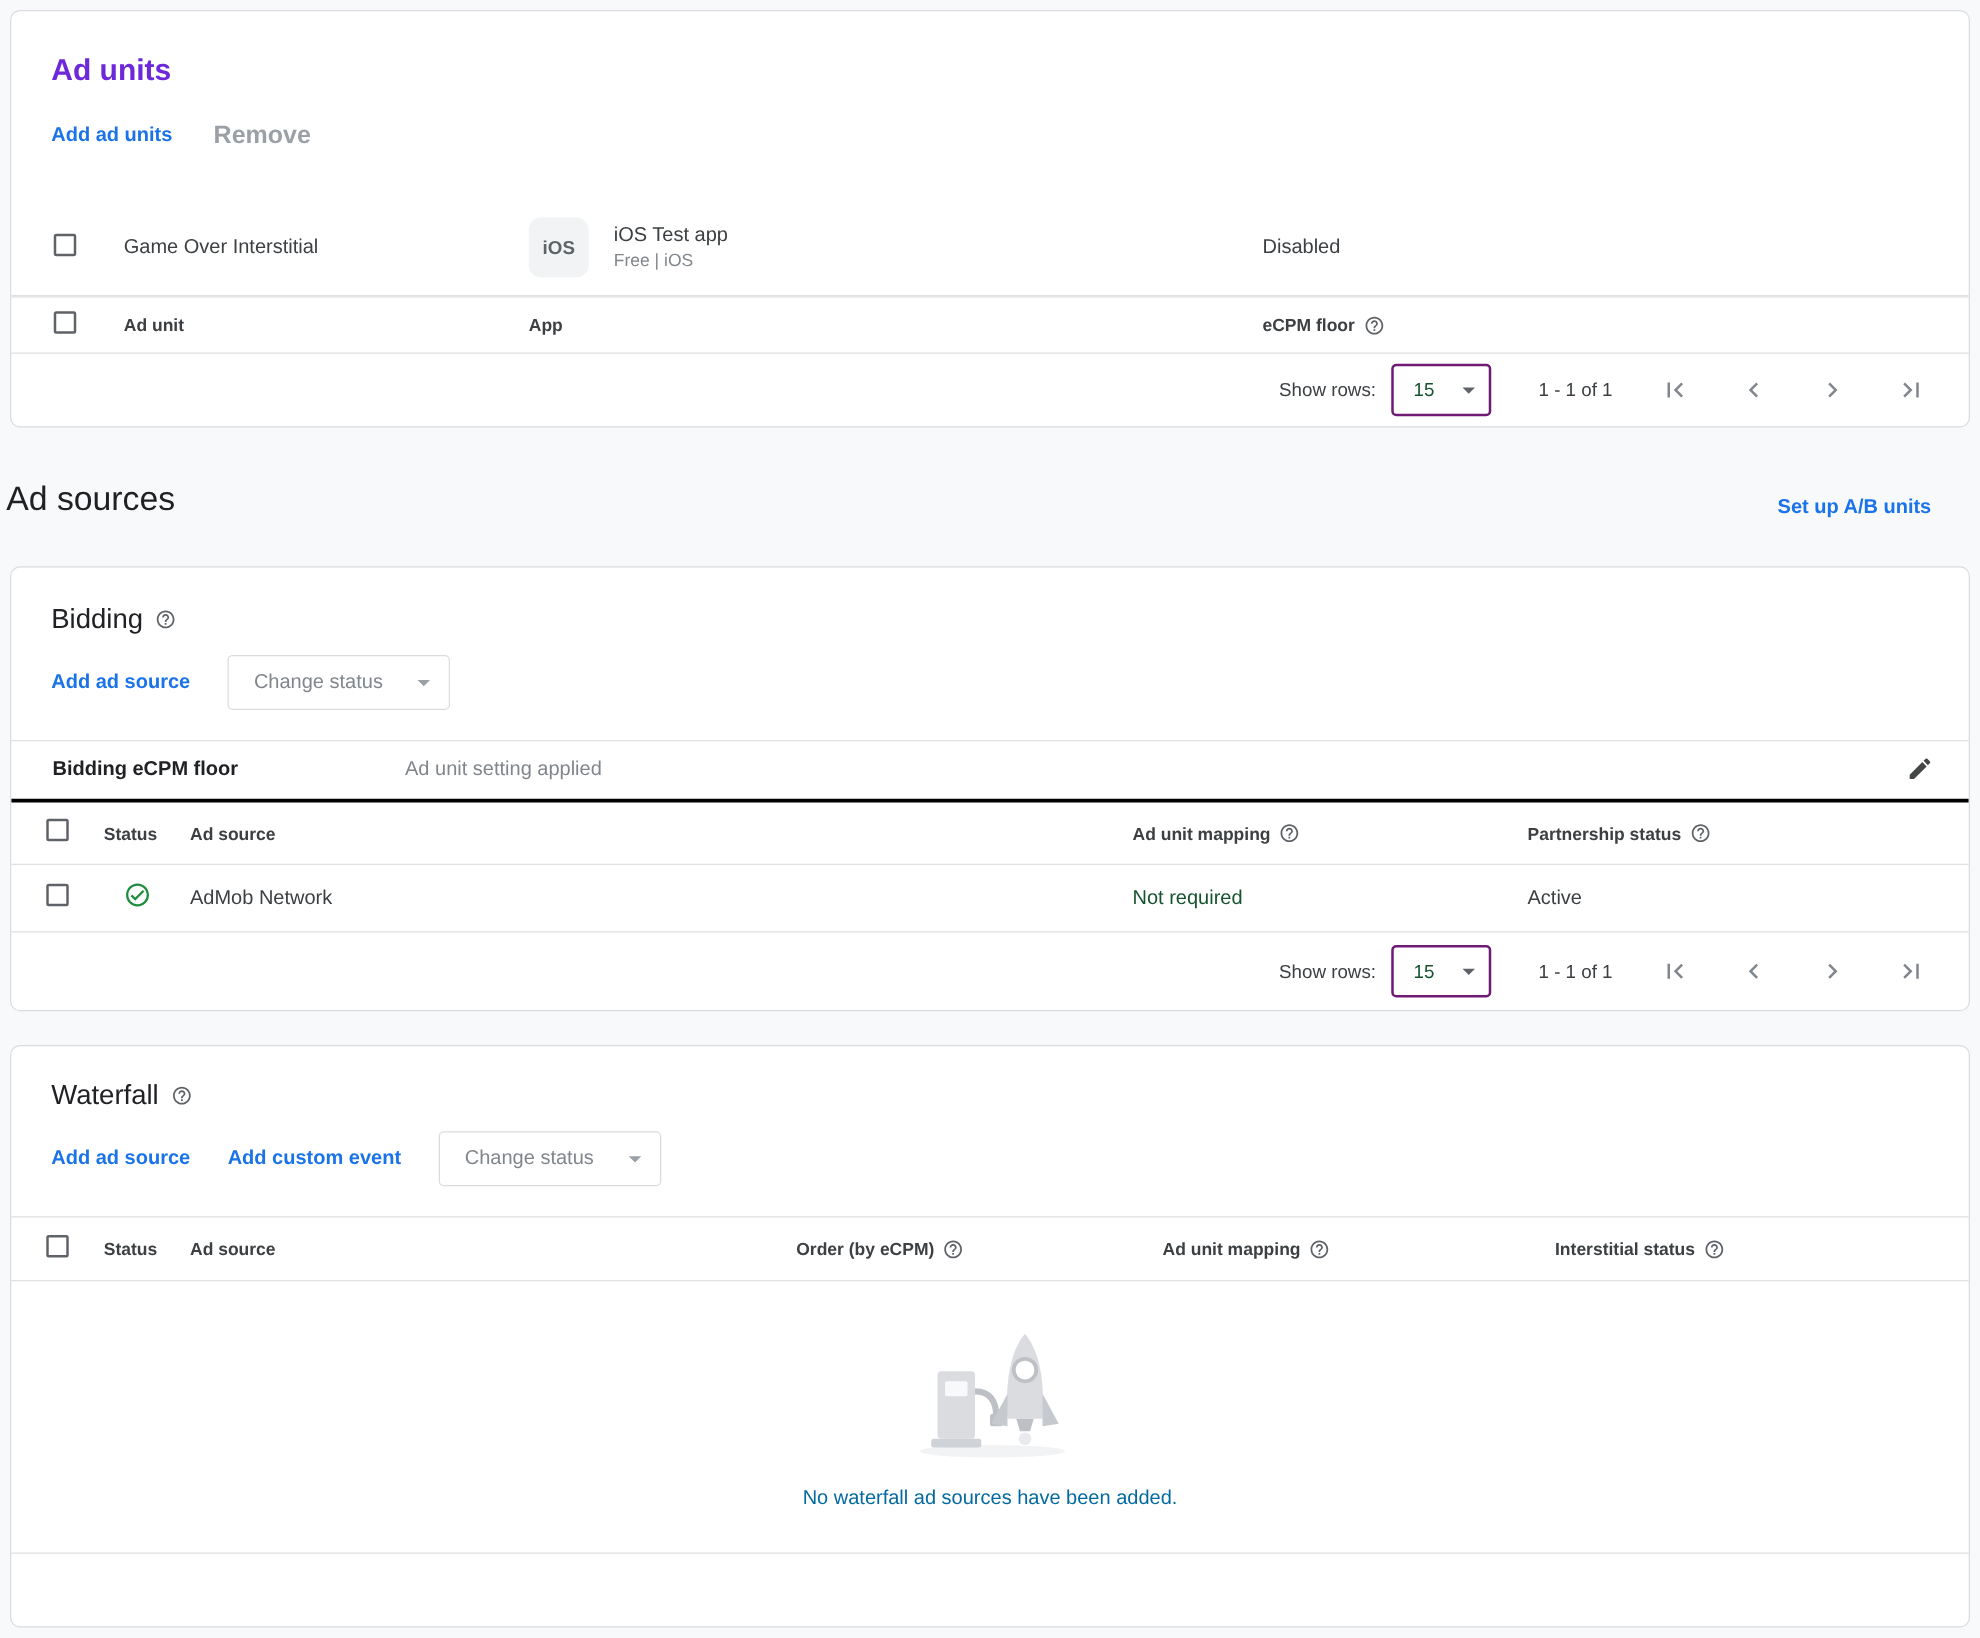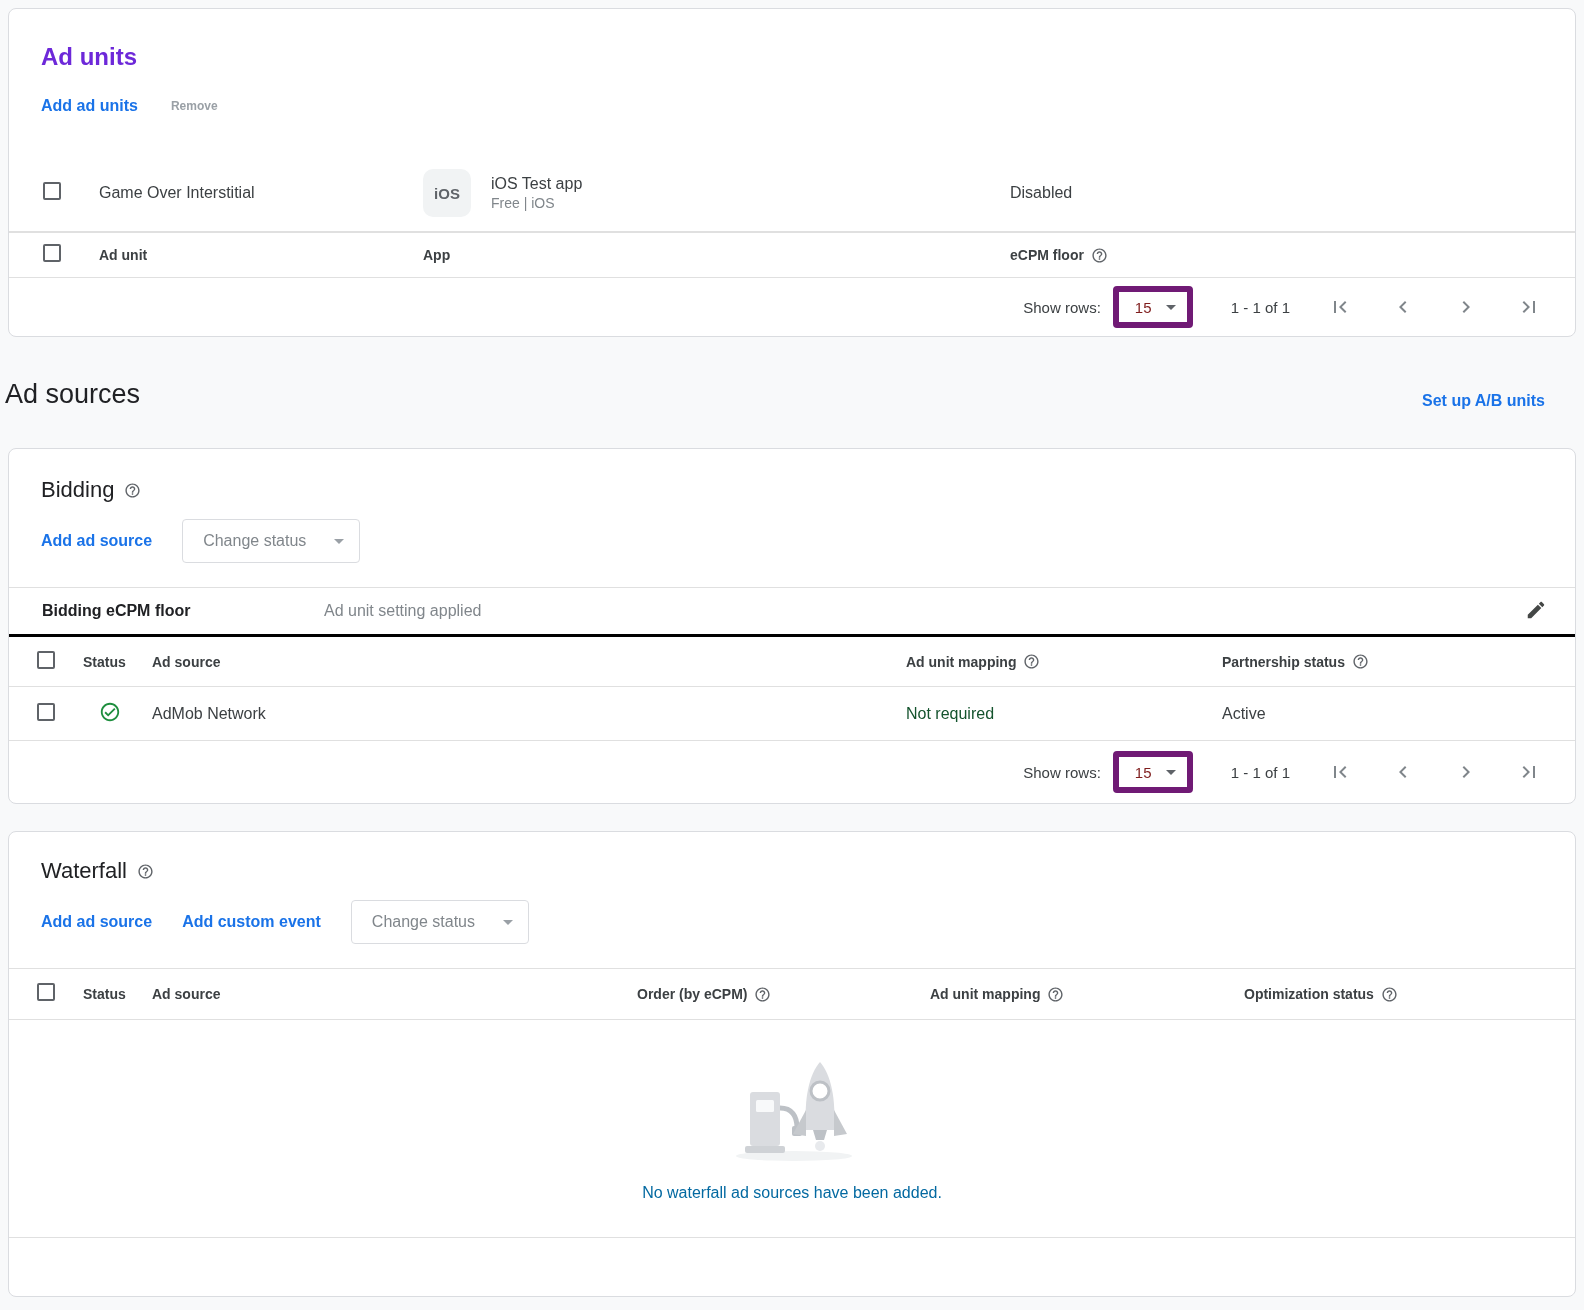--- a/index.html
+++ b/index.html
@@ -16,21 +16,21 @@
     border-radius:8px;
     margin:0 8px;
     overflow:hidden;
   }
   .card-first { margin-top:8px; }
 
   
   .title-bold { font-size:24px; font-weight:700; color:#6d28d9; margin:0; }
   .title-reg  { font-size:22px; font-weight:400; color:#202124; margin:0; display:flex; align-items:center; gap:10px; }
   .link { color:#1a73e8; font-size:16px; font-weight:700; text-decoration:none; cursor:pointer; }
-  .link-disabled { color:#9aa0a6; font-size:12px; font-weight:700; text-decoration:none; cursor:default; }
+  .link-disabled { color:#9aa0a6; font-size:20px; font-weight:700; text-decoration:none; cursor:default; }
 
   .card-head { padding:34px 32px 0; }
   .toolbar { display:flex; align-items:center; gap:33px; margin-top:26px; padding-bottom:40px; }
   .toolbar-btns { display:flex; align-items:center; gap:30px; margin:16px 0 24px; padding:0 32px; }
 
   .btn-outline {
     display:flex; align-items:center; gap:21px;
     height:44px; padding:0 8px 0 20px;
     border:1px solid #dadce0; border-radius:4px;
     background:#fff; font-size:16px; color:#80868b; cursor:default;
@@ -72,22 +72,22 @@
   .status-ok { display:inline-flex; margin-left:16px; }
   .status-ok svg { width:22px; height:22px; fill:#1e8e3e; }
 
   
   .pagination {
     display:flex; align-items:center; justify-content:flex-end;
     height:58px; padding-right:34px; font-size:15px; color:#3c4043;
   }
   .rows-select {
     display:flex; align-items:center; justify-content:space-between;
-    width:80px; height:42px; border:6px solid #701a75; border-radius:4px;
-    padding:0 4px 0 16px; margin-left:12px; font-size:15px; color:#7f1d1d; cursor:pointer;
+    width:80px; height:42px; border:2px solid #701a75; border-radius:4px;
+    padding:0 4px 0 16px; margin-left:12px; font-size:15px; color:#14532d; cursor:pointer;
     background:#fff;
   }
   .rows-select svg { width:24px; height:24px; fill:#5f6368; }
   .range { margin:0 38px; }
   .pager { display:flex; align-items:center; gap:39px; }
   .pager-btn { width:24px; height:24px; display:inline-flex; cursor:pointer; background:none; border:none; padding:0; }
   .pager-btn svg { width:24px; height:24px; fill:#80868b; }
 
   
   .section-head {
@@ -328,21 +328,21 @@
     </div>
     <div class="th">
       <span>Ad unit mapping</span>
       <span class="help-icon">
         <svg viewBox="0 0 24 24">
             <path d="M11 18h2v-2h-2v2zm1-16C6.48 2 2 6.48 2 12s4.48 10 10 10 10-4.48 10-10S17.52 2 12 2zm0 18c-4.41 0-8-3.59-8-8s3.59-8 8-8 8 3.59 8 8-3.59 8-8 8zm0-14c-2.21 0-4 1.79-4 4h2c0-1.1.9-2 2-2s2 .9 2 2c0 2-3 1.75-3 5h2c0-2.25 3-2.5 3-5 0-2.21-1.79-4-4-4z"></path>
           </svg>
       </span>
     </div>
     <div class="th">
-      <span>Optimization status</span>
+      <span>Interstitial status</span>
       <span class="help-icon">
         <svg viewBox="0 0 24 24">
             <path d="M11 18h2v-2h-2v2zm1-16C6.48 2 2 6.48 2 12s4.48 10 10 10 10-4.48 10-10S17.52 2 12 2zm0 18c-4.41 0-8-3.59-8-8s3.59-8 8-8 8 3.59 8 8-3.59 8-8 8zm0-14c-2.21 0-4 1.79-4 4h2c0-1.1.9-2 2-2s2 .9 2 2c0 2-3 1.75-3 5h2c0-2.25 3-2.5 3-5 0-2.21-1.79-4-4-4z"></path>
           </svg>
       </span>
     </div>
   </div>
 
   <div class="empty-zone">
     <svg width="160" height="118" viewBox="0 0 160 118">

